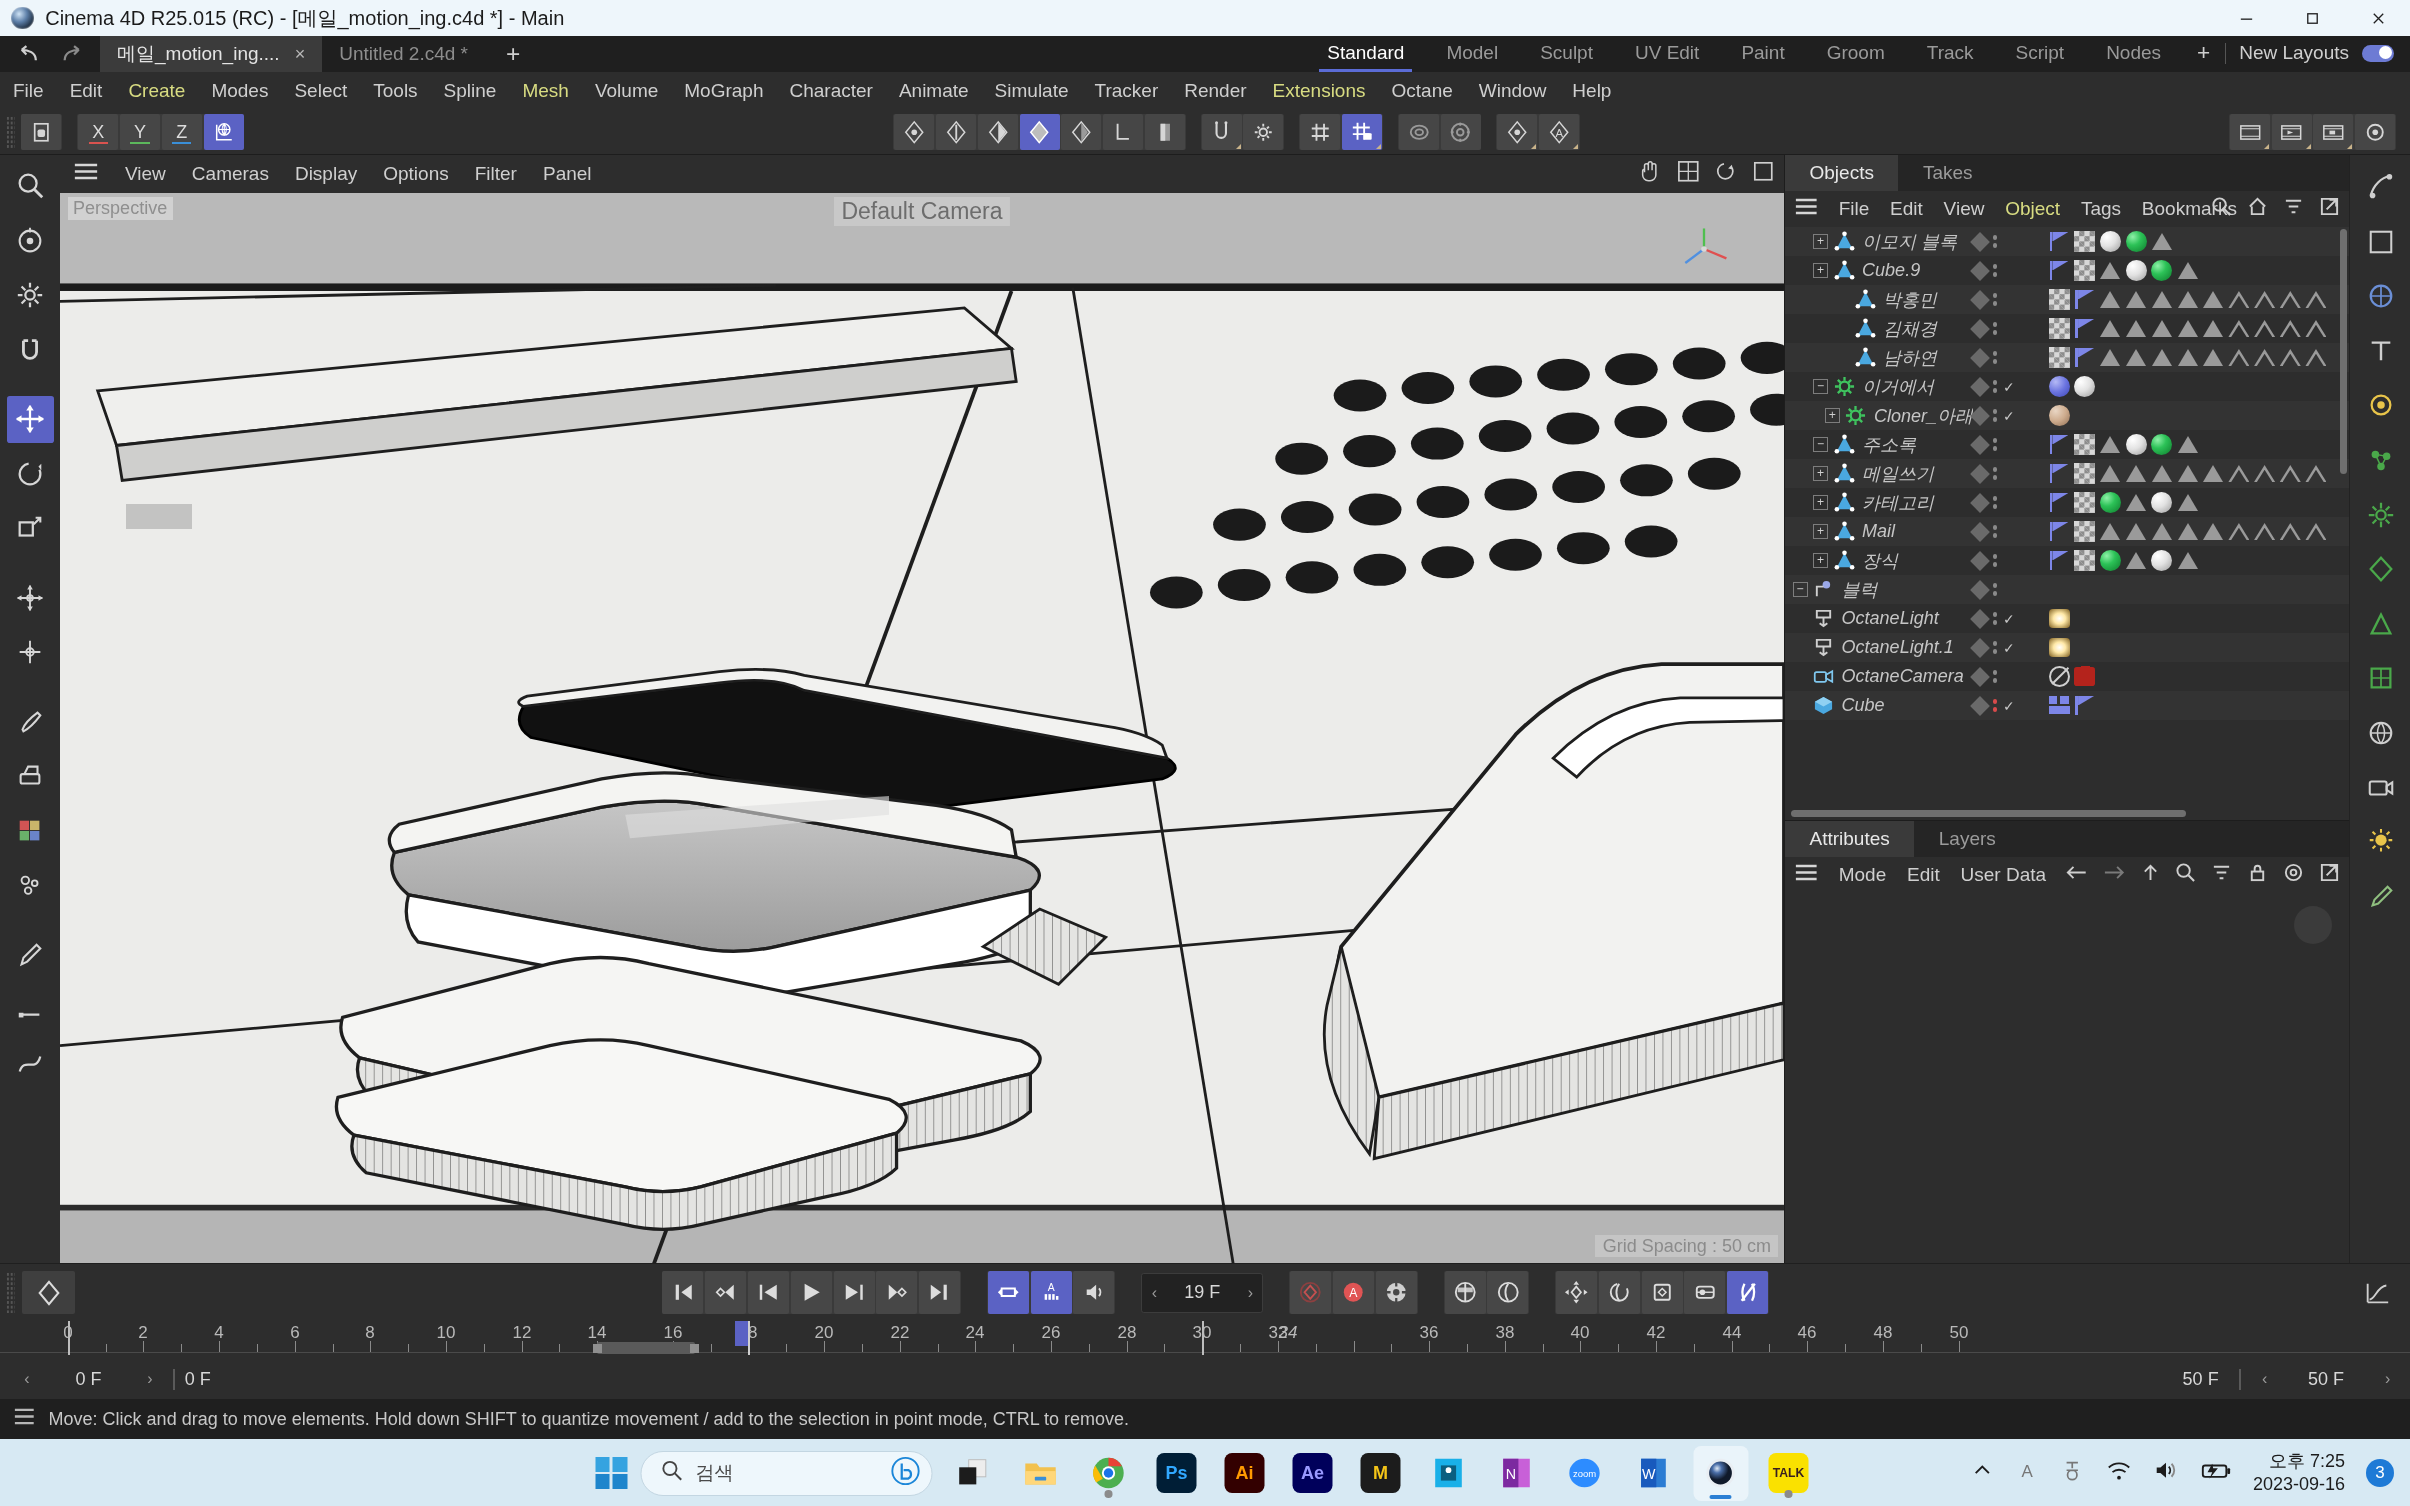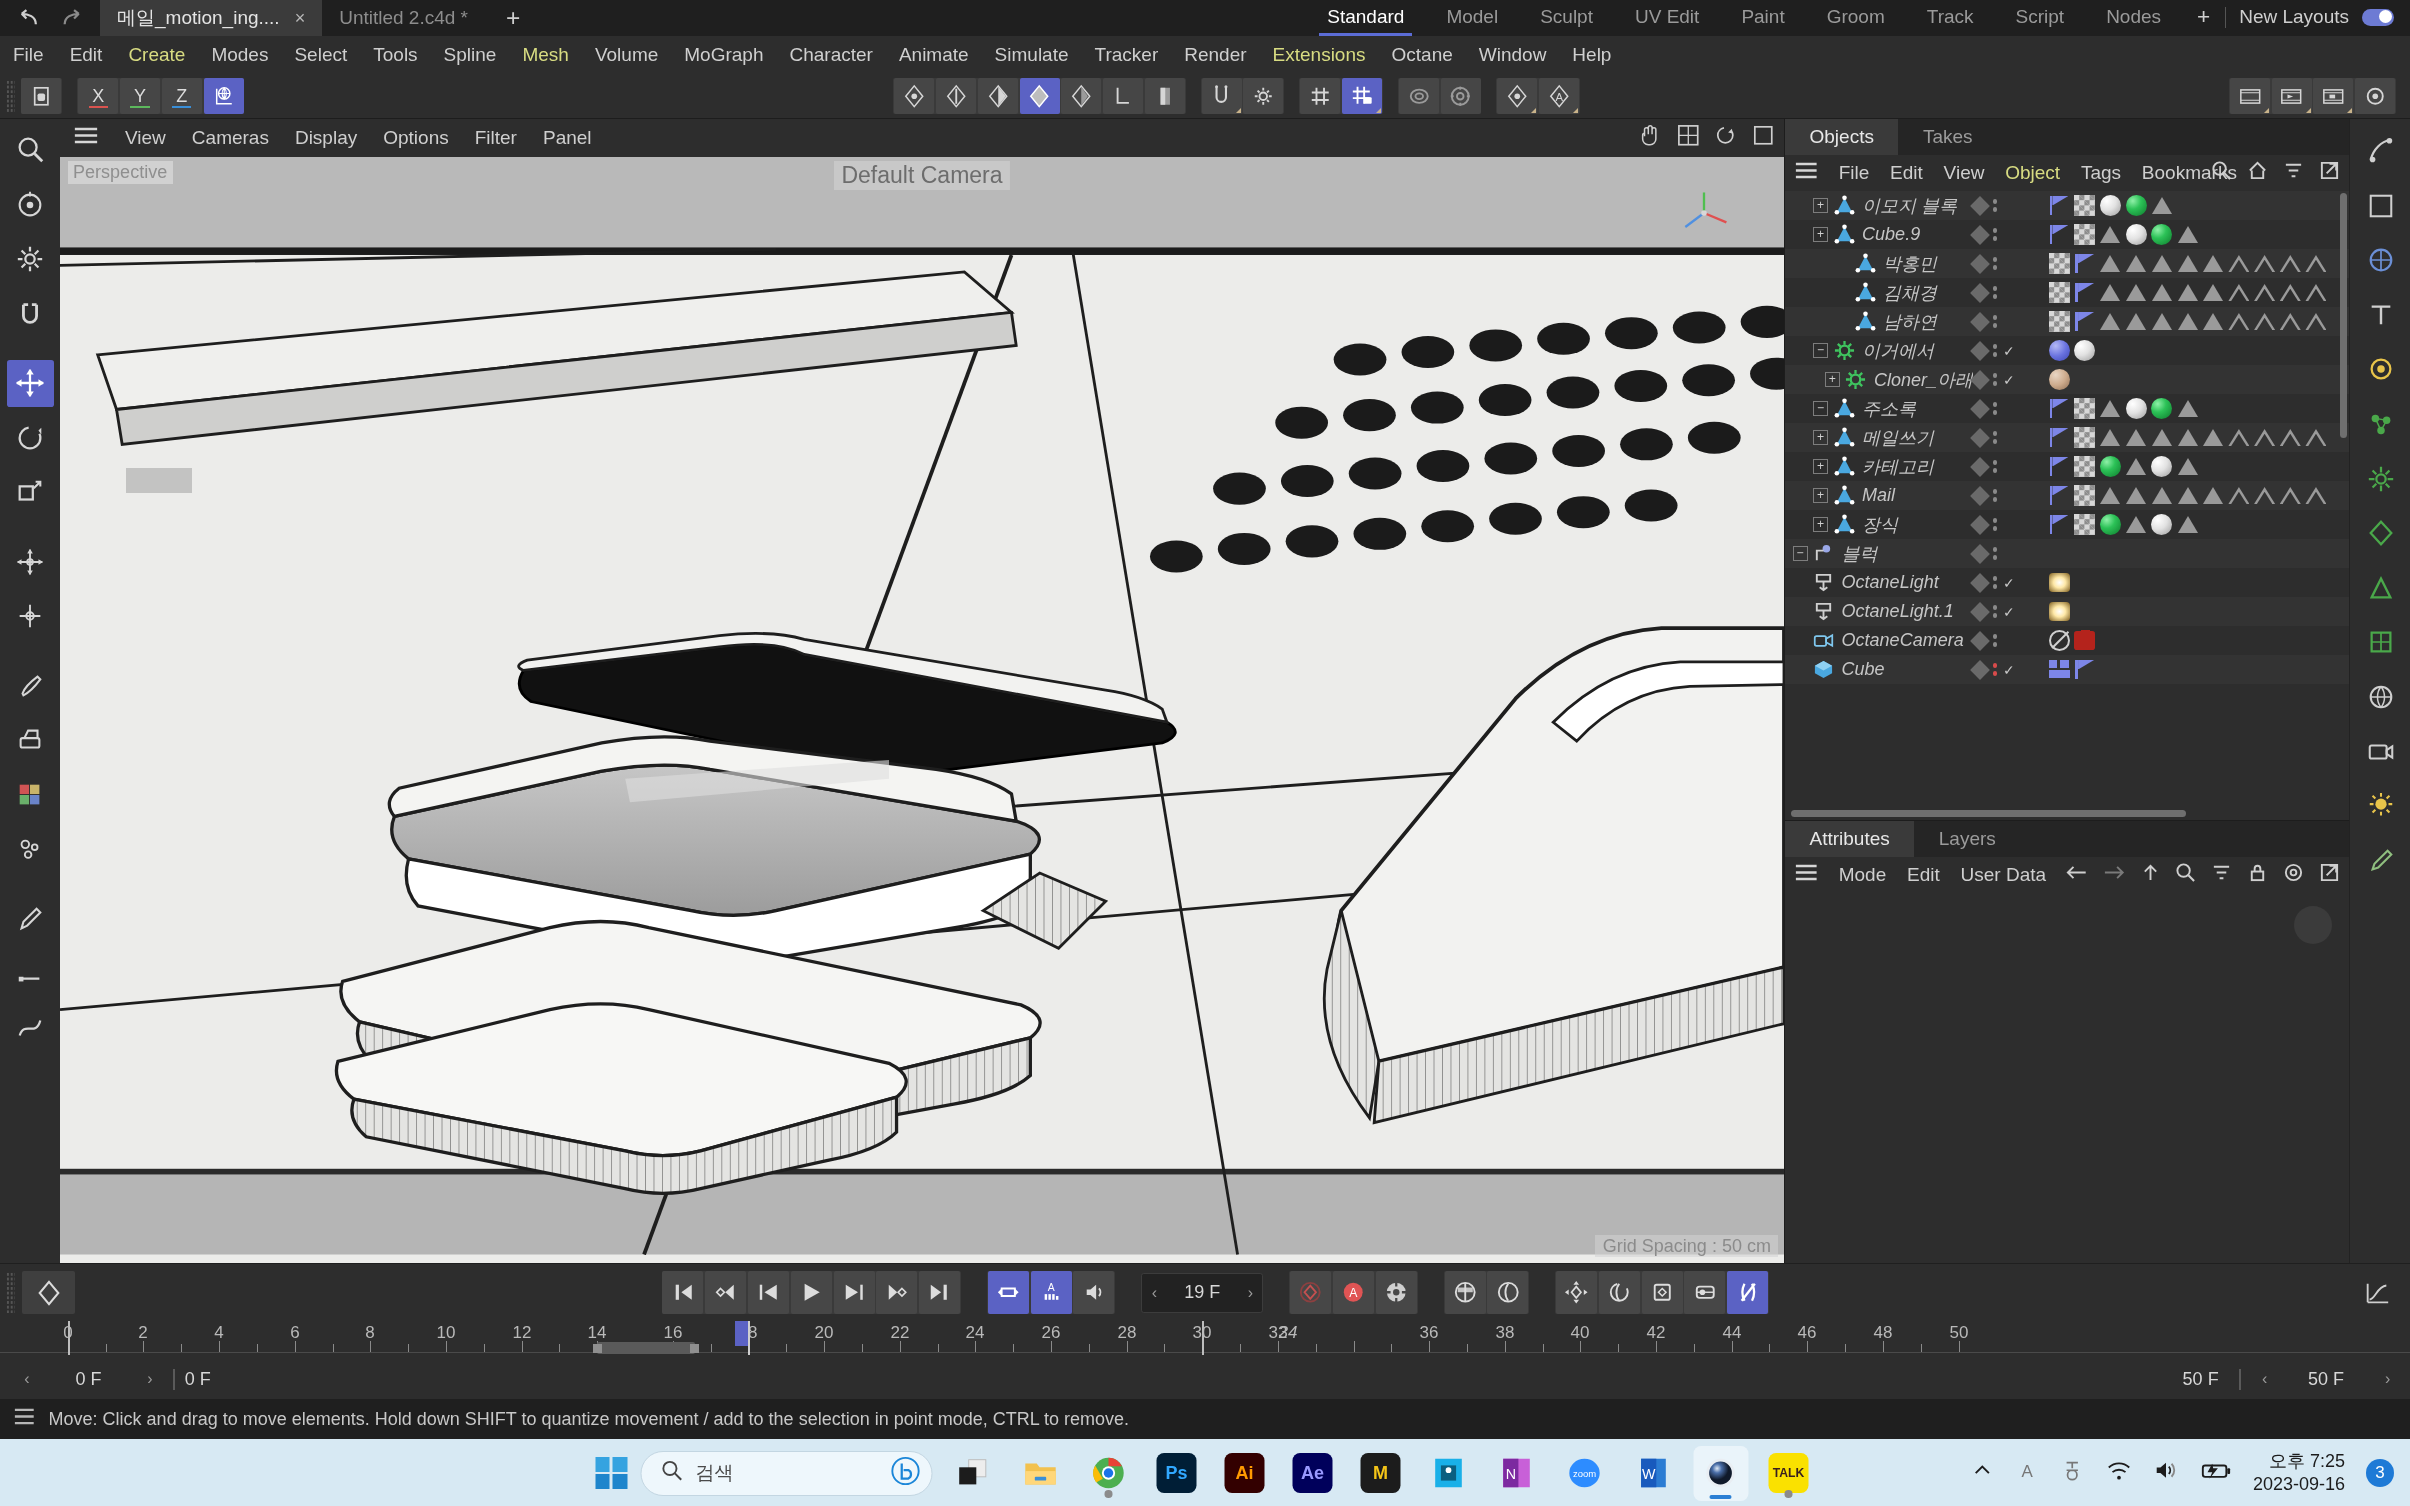--- a/index.html
+++ b/index.html
@@ -272,20 +272,41 @@
   .badge3 { width:28px;height:28px;border-radius:50%;background:#1e7ad6;color:#fff;font-size:17px;
             display:flex;align-items:center;justify-content:center;}
   .icon-sq { width:40px;height:40px;border-radius:7.5px;display:flex;align-items:center;justify-content:center;
              font-weight:bold; font-size:18px; color:#fff;}
 </style>
 </head>
 <body>
 
 <div class="app">
 
+  <div class="titlebar">
+    <div class="c4dlogo"></div>
+    <div>Cinema 4D R25.015 (RC) - [메일_motion_ing.c4d *] - Main</div>
+    <div class="win-buttons">
+      <div class="win-btn">
+        <svg width="17" height="17" viewBox="0 0 18 18">
+            <rect x="3" y="9" width="12" height="1.4" fill="#202020"></rect>
+          </svg>
+      </div>
+      <div class="win-btn">
+        <svg width="17" height="17" viewBox="0 0 18 18">
+            <rect x="4" y="4" width="10" height="10" fill="none" stroke="#202020" stroke-width="1.4"></rect>
+          </svg>
+      </div>
+      <div class="win-btn close">
+        <svg width="17" height="17" viewBox="0 0 18 18">
+            <path d="M4 4 L14 14 M14 4 L4 14" stroke="#202020" stroke-width="1.4"></path>
+          </svg>
+      </div>
+    </div>
+  </div>
 
   <div class="tabstrip">
     <div class="undoredo">
       <span>
         <svg width="24.5" height="19" viewBox="0 0 26 20">
             <path d="M20 16 C20 8 12 5 5 5 M5 5 L10 1 M5 5 L10 10" stroke="#cfcfcf" stroke-width="2.4" fill="none"></path>
           </svg>
       </span>
       <span>
         <svg width="24.5" height="19" viewBox="0 0 26 20">

